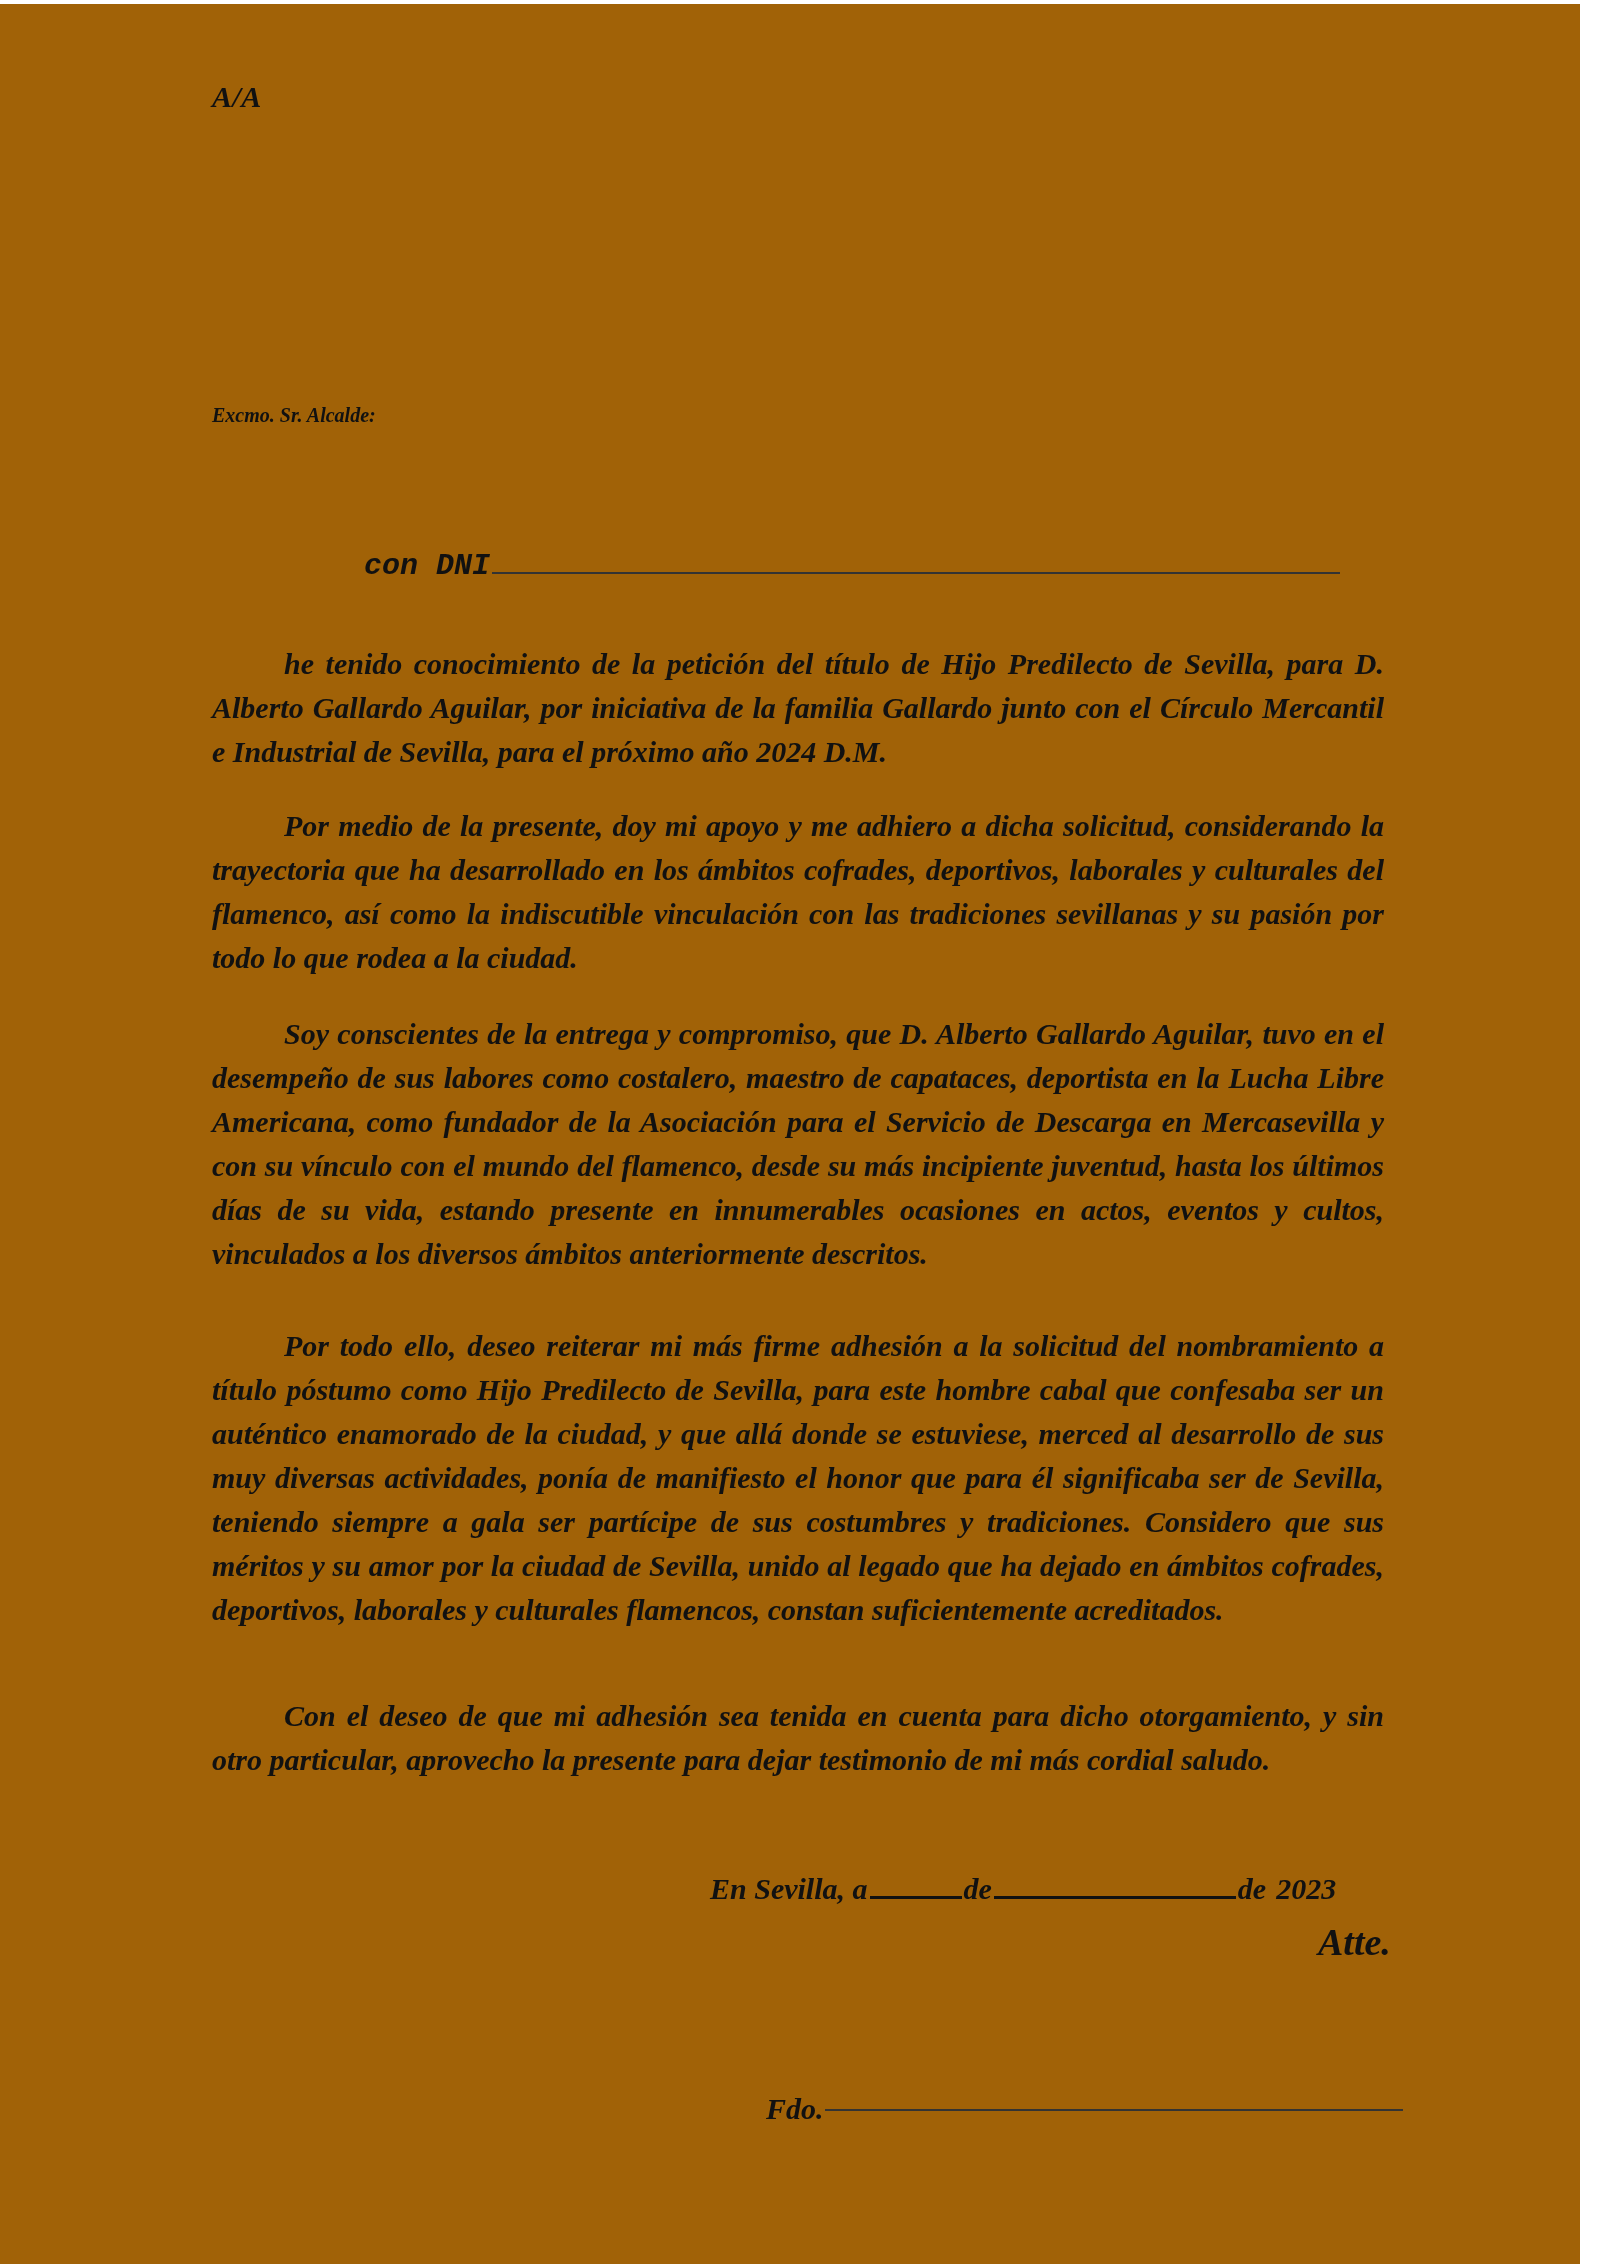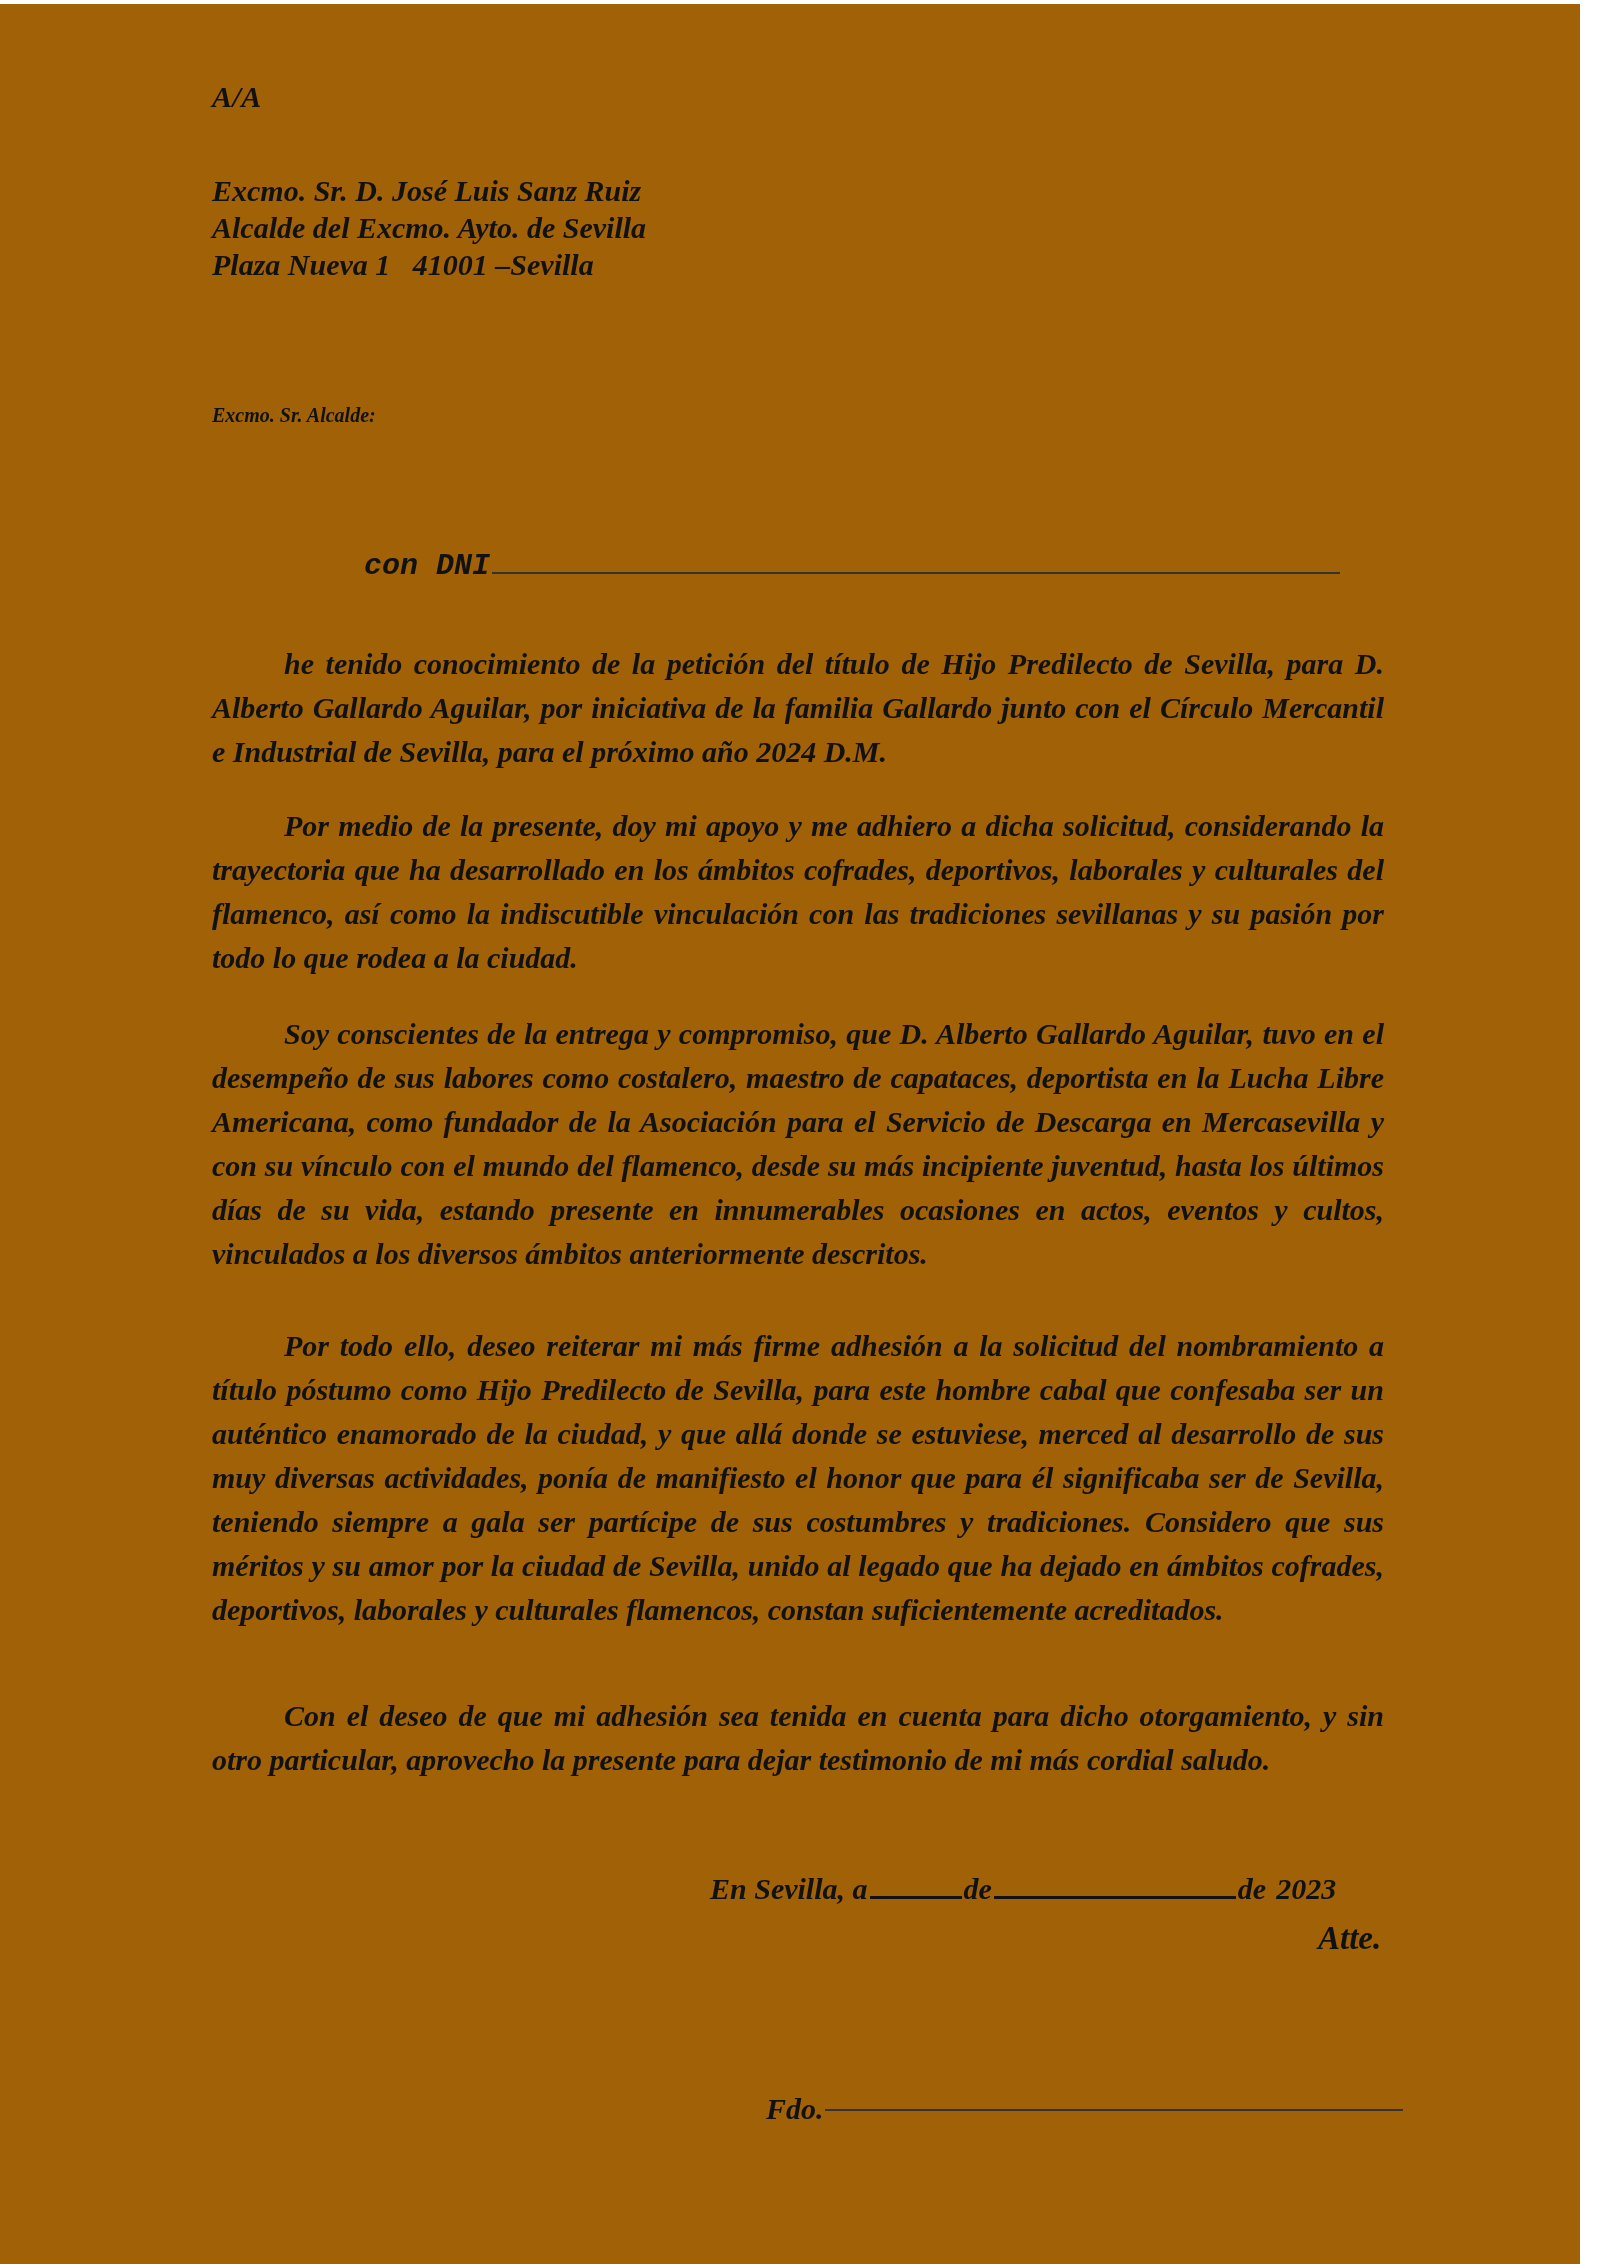--- a/index.html
+++ b/index.html
@@ -135,21 +135,21 @@
     margin: 0 2px;
   }
   .date-line .seg { flex: 0 0 auto; }
 
   .atte {
     position: absolute;
     left: 1318px;
     top: 1916px;
     font-style: italic;
     font-weight: 700;
-    font-size: 33px;
+    font-size: 38px;
   }
 
   .fdo-row {
     position: absolute;
     left: 766px;
     top: 2088px;
     font-style: italic;
     font-weight: 700;
     font-size: 30px;
     display: flex;
@@ -166,25 +166,20 @@
 </style>
 </head>
 <body>
 
 <div class="page">
 
   <div class="addr-block">
     <span class="addr-aa">A/A</span>
   </div>
 
-  <div class="addr-rec">
-    <div>Excmo. Sr. D. José Luis Sanz Ruiz</div>
-    <div>Alcalde del Excmo. Ayto. de Sevilla</div>
-    <div>Plaza Nueva 1   41001 –Sevilla</div>
-  </div>
 
   <div class="salutation">Excmo. Sr. Alcalde:</div>
 
 
   <div class="field-row" id="field-dni">
     <span class="field-label">con DNI</span>
     <span class="rule"></span>
   </div>
 
   <p class="para" id="para-1">he tenido conocimiento de la petición del título de Hijo Predilecto de Sevilla, para D. Alberto Gallardo Aguilar, por iniciativa de la familia Gallardo junto con el Círculo Mercantil e Industrial de Sevilla, para el próximo año 2024 D.M.</p>

